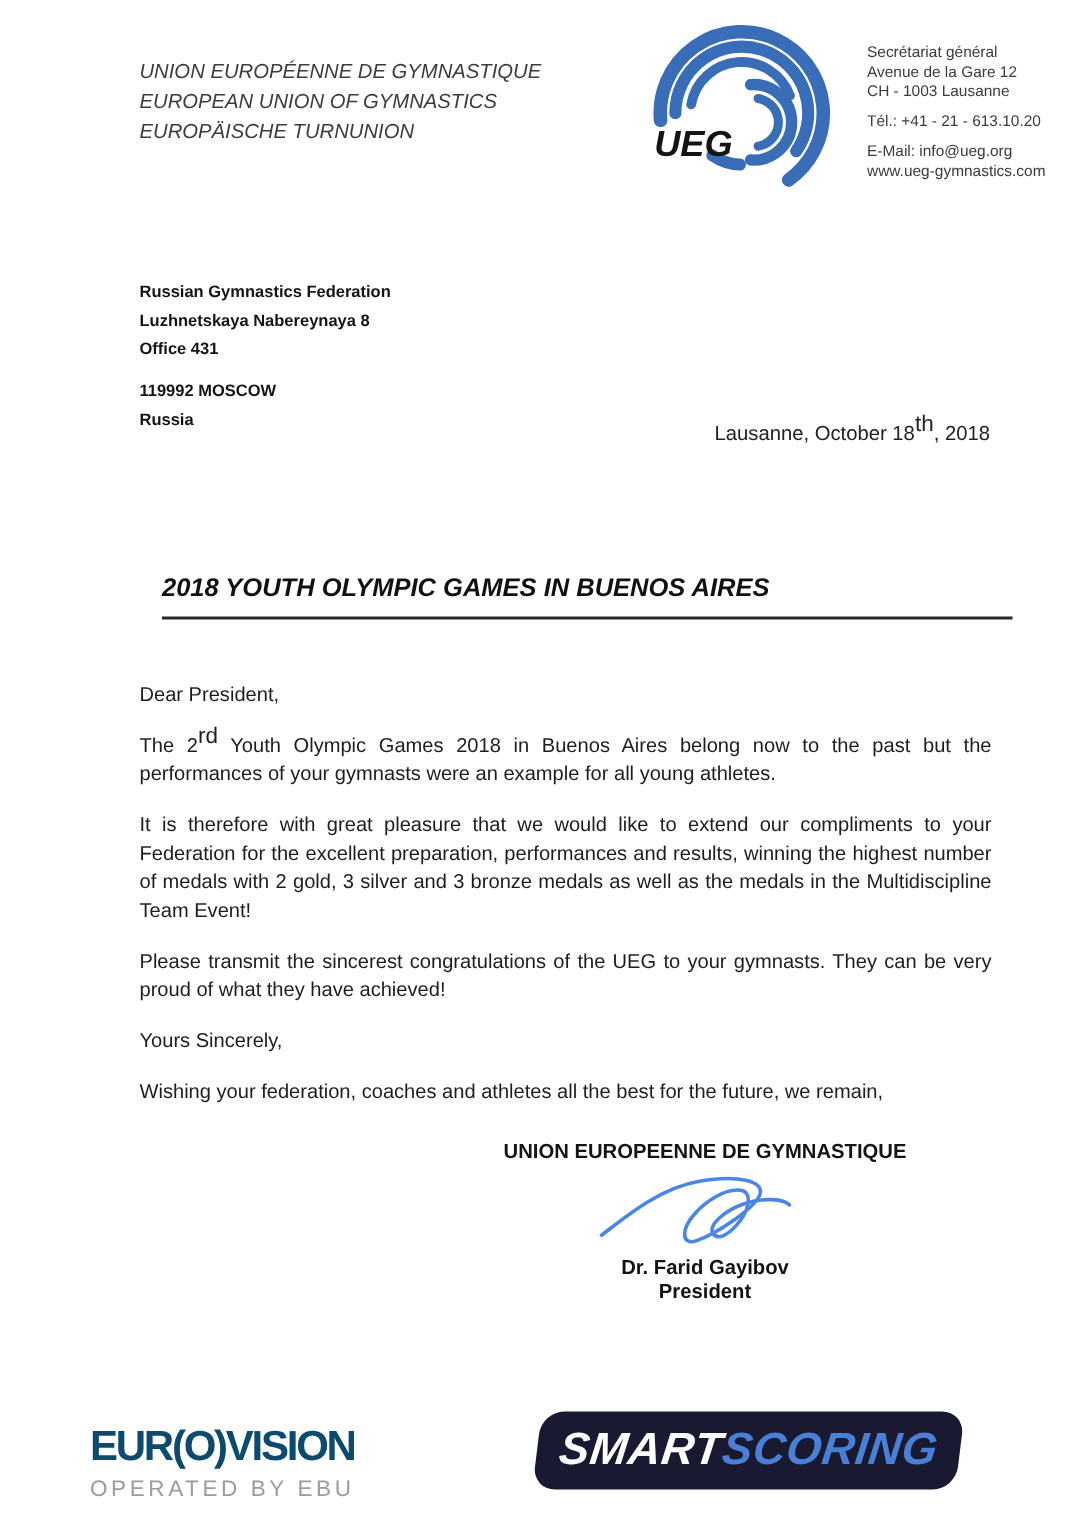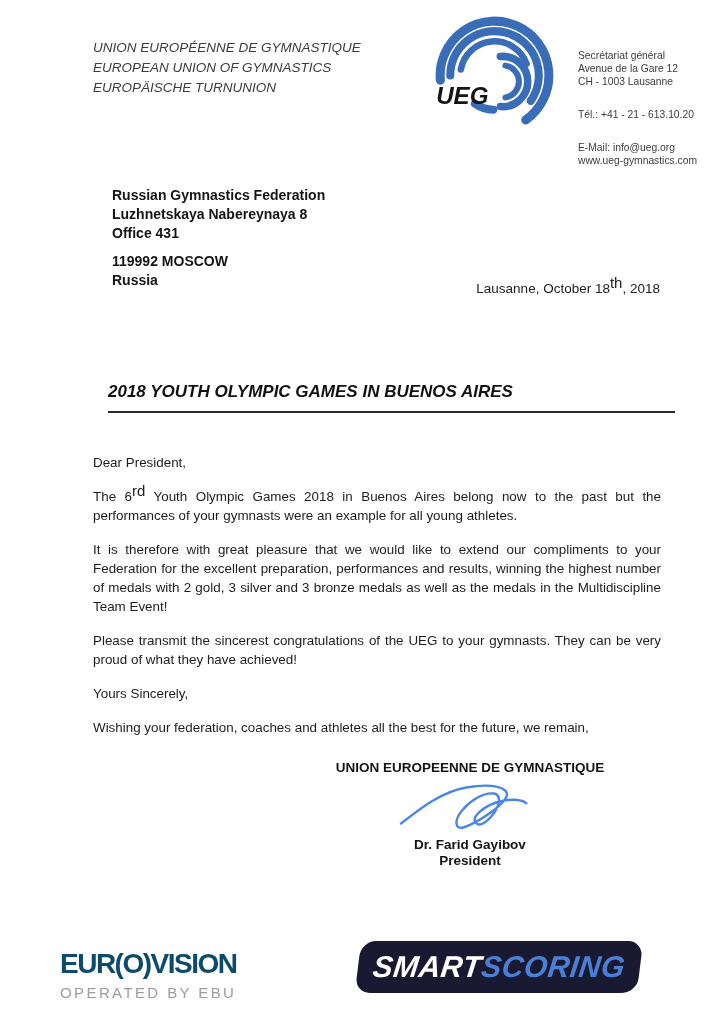--- a/index.html
+++ b/index.html
@@ -13,28 +13,27 @@
   .org-block {
     position:absolute; left:93px; top:38px;
     font-style:italic; font-size:13.5px; line-height:20px;
     color:#3c3c3c; white-space:nowrap;
   }
   .ueg-logo { position:absolute; left:414px; top:12px; width:156px; height:128px; }
   .contact-block {
     position:absolute; left:578px; top:29px;
     font-size:10.3px; line-height:13px; color:#3c3c3c; white-space:nowrap;
   }
-  .contact-group { margin-bottom:7px;margin-top:20px; }
+  .contact-group { margin-bottom:7px; }
 
   
   .recipient {
     position:absolute; left:93px; top:186px;
-    font-weight:bold; font-size:14px; line-height:19px; color:#141414;
+    font-weight:bold; font-size:11px; line-height:19px; color:#141414;
     white-space:nowrap;
-    margin-left:19px;
   }
   .recipient-gap { height:9px; }
 
   
   .date-line {
     position:absolute; left:93px; top:281px; width:567px;
     text-align:right; font-size:13.5px; color:#222222; white-space:nowrap;
   }
   sup { font-size:15px; vertical-align:super; line-height:0; }
 
@@ -124,21 +123,21 @@
     <div>119992 MOSCOW</div>
     <div>Russia</div>
   </div>
 
   <div class="date-line"><span>Lausanne, October 18</span><sup>th</sup><span>, 2018</span></div>
 
   <div class="subject">2018 YOUTH OLYMPIC GAMES IN BUENOS AIRES</div>
 
   <div class="body-text">
     <p>Dear President,</p>
-    <p><span>The 6</span><sup>rd</sup><span> Youth Olympic Games 2018 in Buenos Aires belong now to the past but the performances of your gymnasts were an example for all young athletes.</span></p>
+    <p><span>The 2</span><sup>rd</sup><span> Youth Olympic Games 2018 in Buenos Aires belong now to the past but the performances of your gymnasts were an example for all young athletes.</span></p>
     <p>It is therefore with great pleasure that we would like to extend our compliments to your Federation for the excellent preparation, performances and results, winning the highest number of medals with 2 gold, 3 silver and 3 bronze medals as well as the medals in the Multidiscipline Team Event!</p>
     <p>Please transmit the sincerest congratulations of the UEG to your gymnasts. They can be very proud of what they have achieved!</p>
     <p>Yours Sincerely,</p>
     <p>Wishing your federation, coaches and athletes all the best for the future, we remain,</p>
   </div>
 
   <div class="sig-block">
     <div class="sig-org">UNION EUROPEENNE DE GYMNASTIQUE</div>
     <svg class="sig-svg" viewBox="0 0 200 80" xmlns="http://www.w3.org/2000/svg">
       <path d="M 8 62 C 30 45 60 20 95 14 C 130 8 152 14 149 25 C 146 37 110 61 92 67

